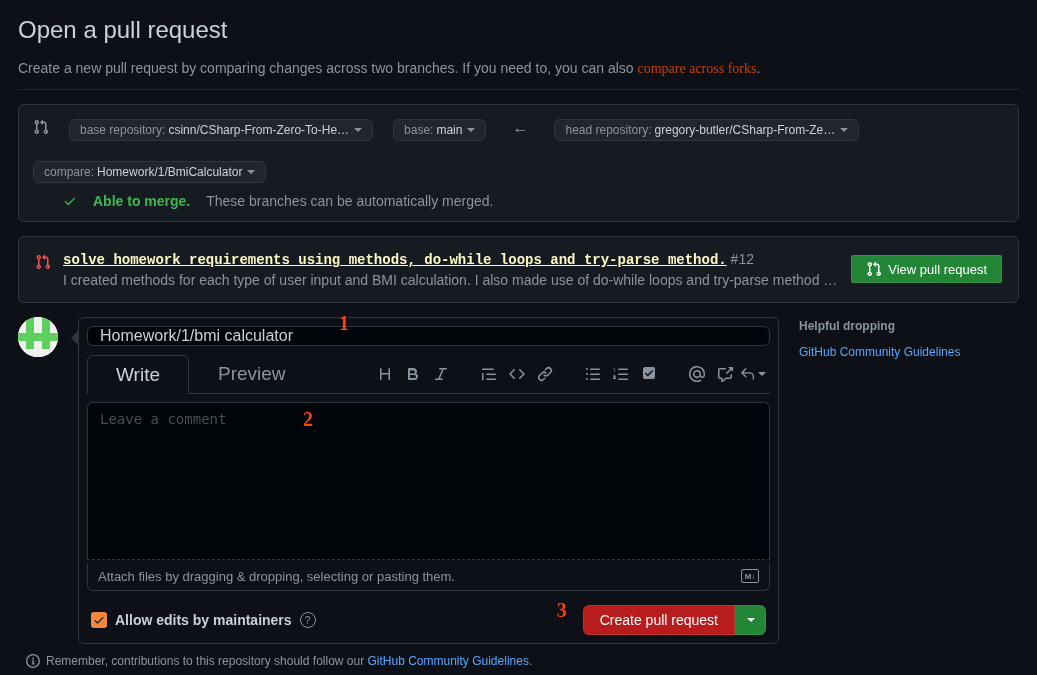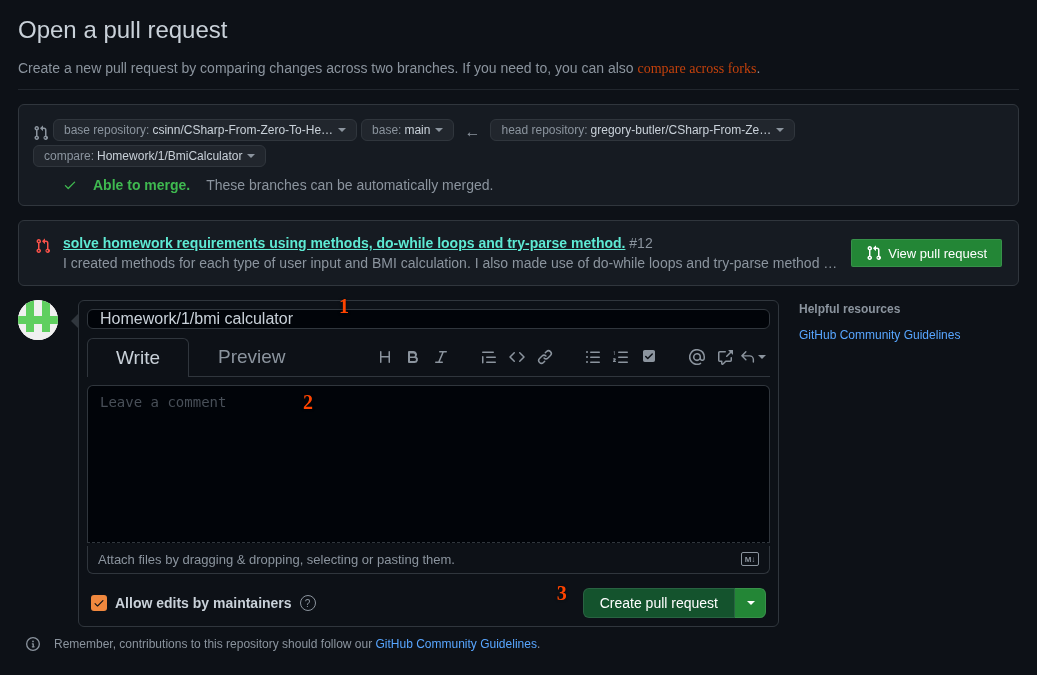--- a/index.html
+++ b/index.html
@@ -18,21 +18,21 @@
 .subtitle a { color: #c2410c; text-decoration: none; font-family: Liberation Serif, serif; }
 hr.sep { border: none; border-top: 1px solid #21262d; margin-bottom: 14px; }
 
 .compare-box {
   border: 1px solid #30363d;
   border-radius: 6px;
   background: #161b22;
   padding: 14px 14px 12px;
   margin-bottom: 14px;
 }
-.compare-row { display: flex; align-items: flex-end; gap: 4px; flex-wrap: wrap; margin-bottom: 10px; }
+.compare-row { display: flex; align-items: flex-start; gap: 20px; flex-wrap: wrap; margin-bottom: 10px; }
 .compare-icon { width: 16px; height: 16px; fill: #8b949e; }
 .selector-btn {
   background: #21262d;
   border: 1px solid #30363d;
   border-radius: 6px;
   color: #c9d1d9;
   padding: 3px 10px;
   font-size: 12px;
   display: inline-flex;
   align-items: center;
@@ -54,21 +54,21 @@
   background: #161b22;
   padding: 14px 16px;
   display: flex;
   align-items: flex-start;
   gap: 12px;
   margin-bottom: 14px;
 }
 .pr-icon-open { width: 16px; height: 16px; fill: #f85149; flex-shrink: 0; margin-top: 3px; }
 .pr-body { flex: 1; min-width: 0; }
 .pr-title-line { margin-bottom: 4px; }
-.pr-title { font-weight: 600; color: #5eead4; }
+.pr-title { font-weight: 600; color: #fef9c3; font-family: Liberation Mono, monospace; }
 .pr-num { color: #8b949e; }
 .pr-desc { color: #8b949e; font-size: 14px; white-space: nowrap; overflow: hidden; text-overflow: ellipsis; }
 .view-pr-btn {
   background: #238636;
   border: 1px solid rgba(240,246,252,0.1);
   border-radius: 2px;
   color: #fff;
   padding: 5px 14px;
   font-size: 13px;
   font-weight: 500;
@@ -178,42 +178,42 @@
   display: inline-flex;
   align-items: center;
   justify-content: center;
 }
 .checkbox svg { width: 12px; height: 12px; fill: #0d1117; }
 .allow-label { color: #c9d1d9; font-size: 14px; font-weight: 600; }
 .info-circle { width: 16px; height: 16px; border: 1px solid #8b949e; border-radius: 50%; display: inline-flex; align-items: center; justify-content: center; color: #8b949e; font-size: 10px; }
 
 .create-group { display: flex; }
 .create-btn {
-  background: #14532d;
+  background: #b91c1c;
   border: 1px solid rgba(240,246,252,0.1);
   border-radius: 6px 0 0 6px;
   color: #fff;
   padding: 6px 16px;
   font-size: 14px;
   font-weight: 500;
   cursor: pointer;
 }
 .create-dd {
   background: #238636;
   border: 1px solid rgba(240,246,252,0.1);
   border-left: none;
   border-radius: 0 6px 6px 0;
   padding: 6px 10px;
   cursor: pointer;
   display: inline-flex;
   align-items: center;
 }
 .create-dd .caret { border-top-color: #fff; }
 
-.guidelines-note { margin-top: 10px; color: #8b949e; font-size: 12px; display: flex; align-items: center; gap: 14px; padding-left: 8px; }
+.guidelines-note { margin-top: 10px; color: #8b949e; font-size: 12px; display: flex; align-items: center; gap: 6px; padding-left: 8px; }
 .guidelines-note svg { width: 14px; height: 14px; fill: #8b949e; }
 .guidelines-note a { color: #58a6ff; text-decoration: none; }
 
 .sidebar { width: 220px; flex-shrink: 0; padding-top: 2px; }
 .sidebar-title { font-size: 12px; color: #8b949e; font-weight: 600; margin-bottom: 10px; }
 .sidebar-link { color: #58a6ff; font-size: 12px; text-decoration: none; }
 
 .annot {
   position: absolute;
   font-family: Georgia, serif;
@@ -430,21 +430,21 @@
           <button class="create-btn">Create pull request</button>
           <button class="create-dd">
               <span class="caret"></span>
             </button>
         </div>
       </div>
     </div>
   </div>
 
   <div class="sidebar">
-    <div class="sidebar-title">Helpful resources</div>
+    <div class="sidebar-title">Helpful dropping</div>
     <a href="#" class="sidebar-link">GitHub Community Guidelines</a>
   </div>
 </div>
 
 <div class="guidelines-note">
   <svg viewBox="0 0 16 16">
       <path d="M0 8a8 8 0 1 1 16 0A8 8 0 0 1 0 8Zm8-6.5a6.5 6.5 0 1 0 0 13 6.5 6.5 0 0 0 0-13ZM6.5 7.75A.75.75 0 0 1 7.25 7h1a.75.75 0 0 1 .75.75v2.75h.25a.75.75 0 0 1 0 1.5h-2a.75.75 0 0 1 0-1.5h.25v-2h-.25a.75.75 0 0 1-.75-.75ZM8 6a1 1 0 1 1 0-2 1 1 0 0 1 0 2Z"></path>
     </svg>
   <span>
     <span>Remember, contributions to this repository should follow our </span><a href="#">GitHub Community Guidelines</a><span>.</span>

